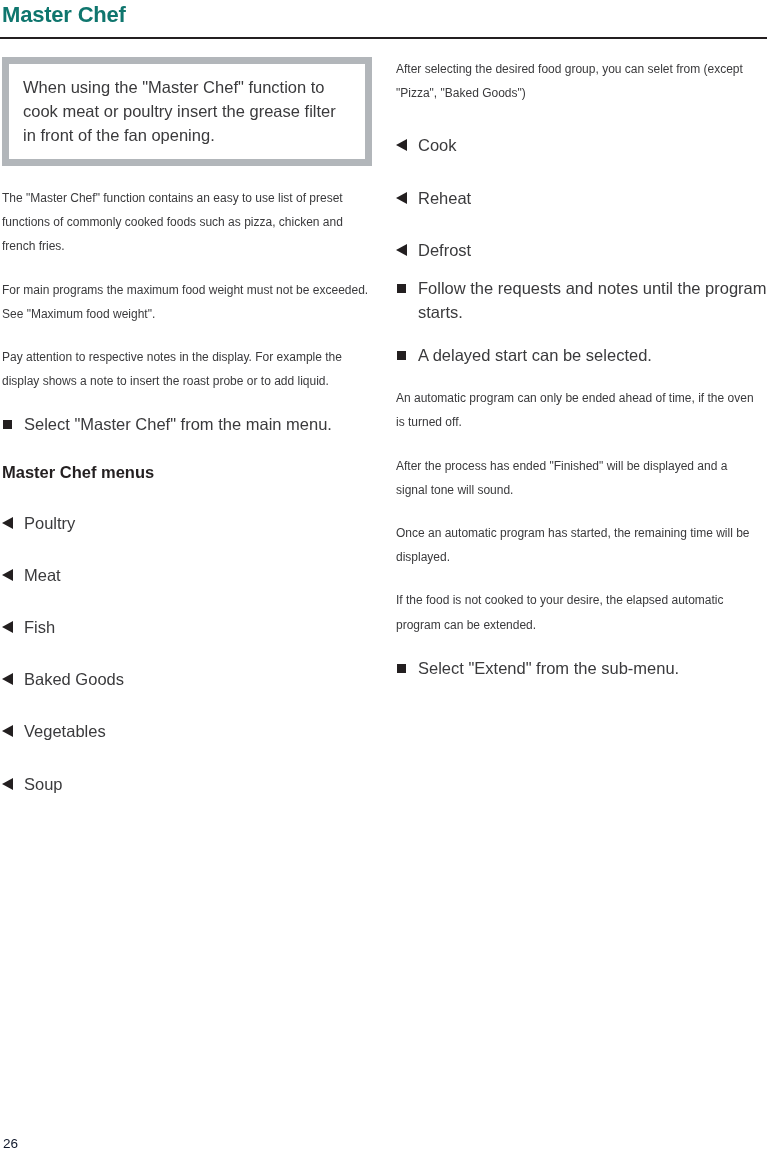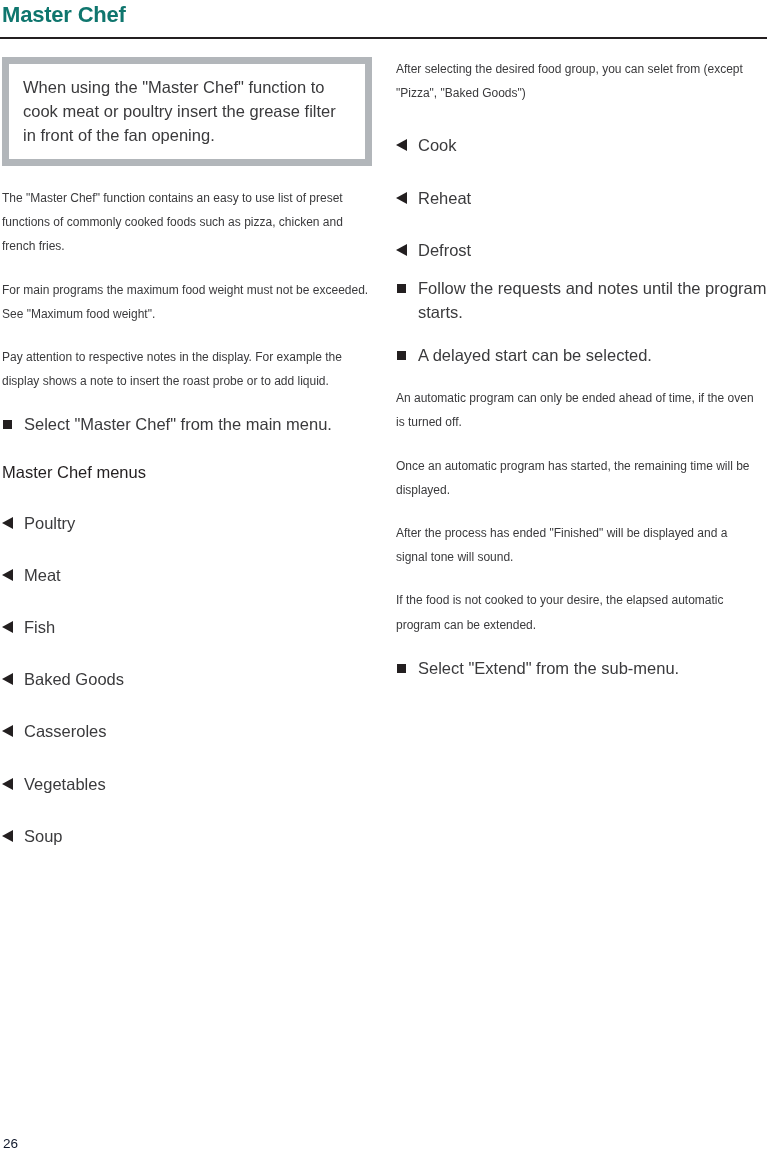--- a/index.html
+++ b/index.html
@@ -72,21 +72,21 @@
     font-size: 12px;
     line-height: 24.2px;
     color: #3a3a3c;
   }
   p.body:last-child { margin-bottom: 0; }
 
   
   h2.subhead {
     margin: 24px 0 15px 0;
     font-size: 16.5px;
-    font-weight: normal;
+    font-weight: bold;
     line-height: 22px;
     color: #231f20;
   }
 
   
   .item {
     position: relative;
     font-size: 16.5px;
     line-height: 24.2px;
     color: #3a3a3c;
@@ -174,24 +174,20 @@
       <div class="item tri">
         <span class="bullet"></span>
         <span class="label">Fish</span>
       </div>
       <div class="item tri">
         <span class="bullet"></span>
         <span class="label">Baked Goods</span>
       </div>
       <div class="item tri">
         <span class="bullet"></span>
-        <span class="label">Casseroles</span>
-      </div>
-      <div class="item tri">
-        <span class="bullet"></span>
         <span class="label">Vegetables</span>
       </div>
       <div class="item tri">
         <span class="bullet"></span>
         <span class="label">Soup</span>
       </div>
     </div>
 
   </div>
 
@@ -219,24 +215,24 @@
       <span class="label">Follow the requests and notes until the program starts.</span>
     </div>
 
     <div class="item square">
       <span class="bullet"></span>
       <span class="label">A delayed start can be selected.</span>
     </div>
 
     <p class="body">An automatic program can only be ended ahead of time, if the oven is turned off.</p>
 
+    <p class="body">After the process has ended "Finished" will be displayed and a signal tone will sound.</p>
+
     <p class="body">Once an automatic program has started, the remaining time will be displayed.</p>
 
-    <p class="body">After the process has ended "Finished" will be displayed and a signal tone will sound.</p>
-
     <p class="body">If the food is not cooked to your desire, the elapsed automatic program can be extended.</p>
 
     <div class="item square">
       <span class="bullet"></span>
       <span class="label">Select "Extend" from the sub-menu.</span>
     </div>
 
   </div>
 
 </div>

